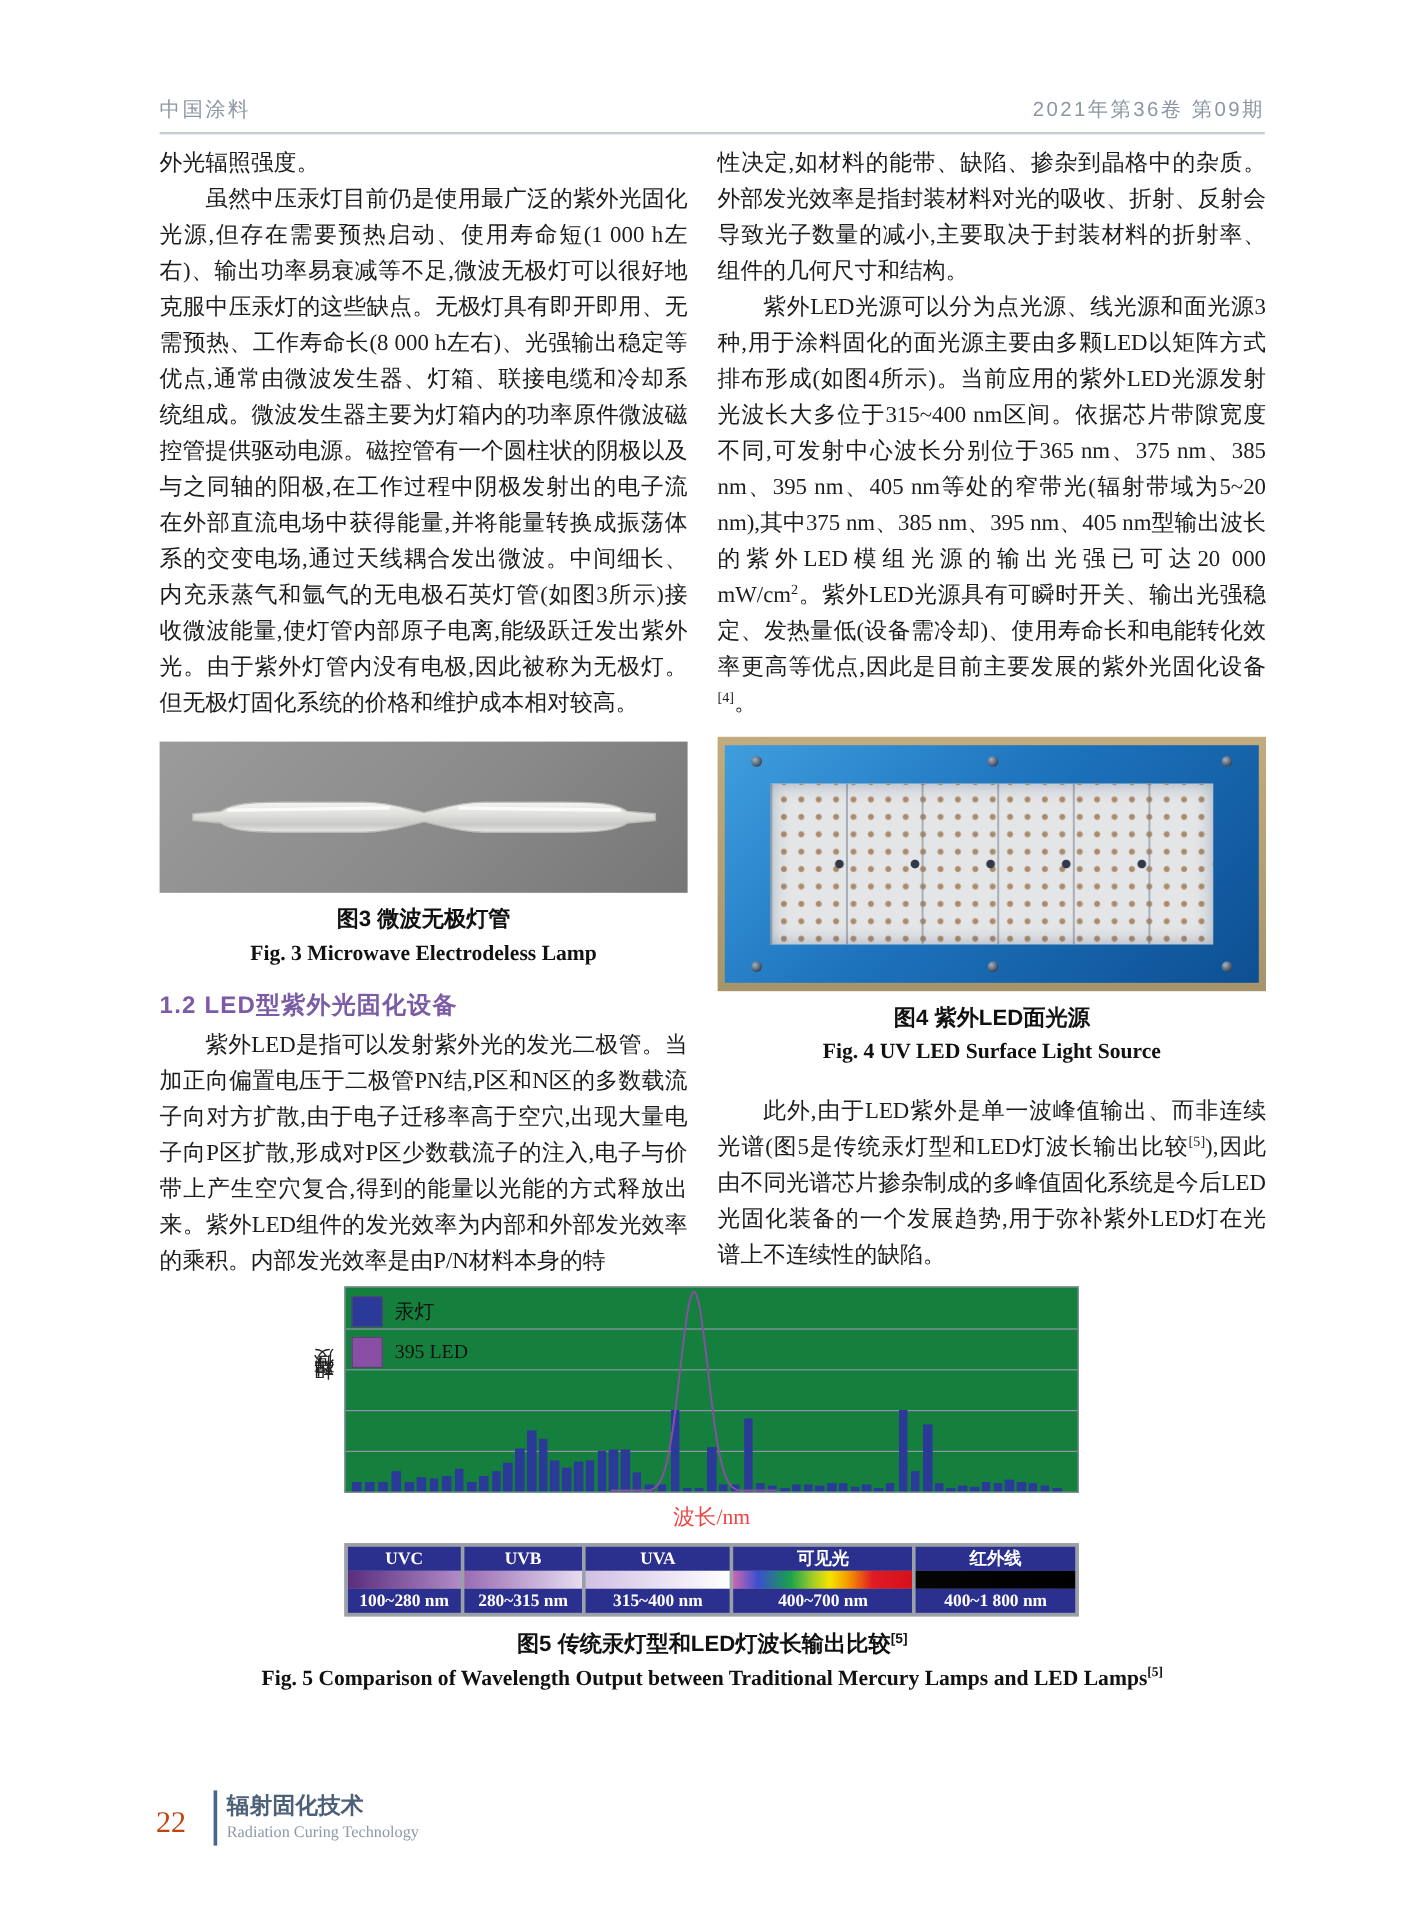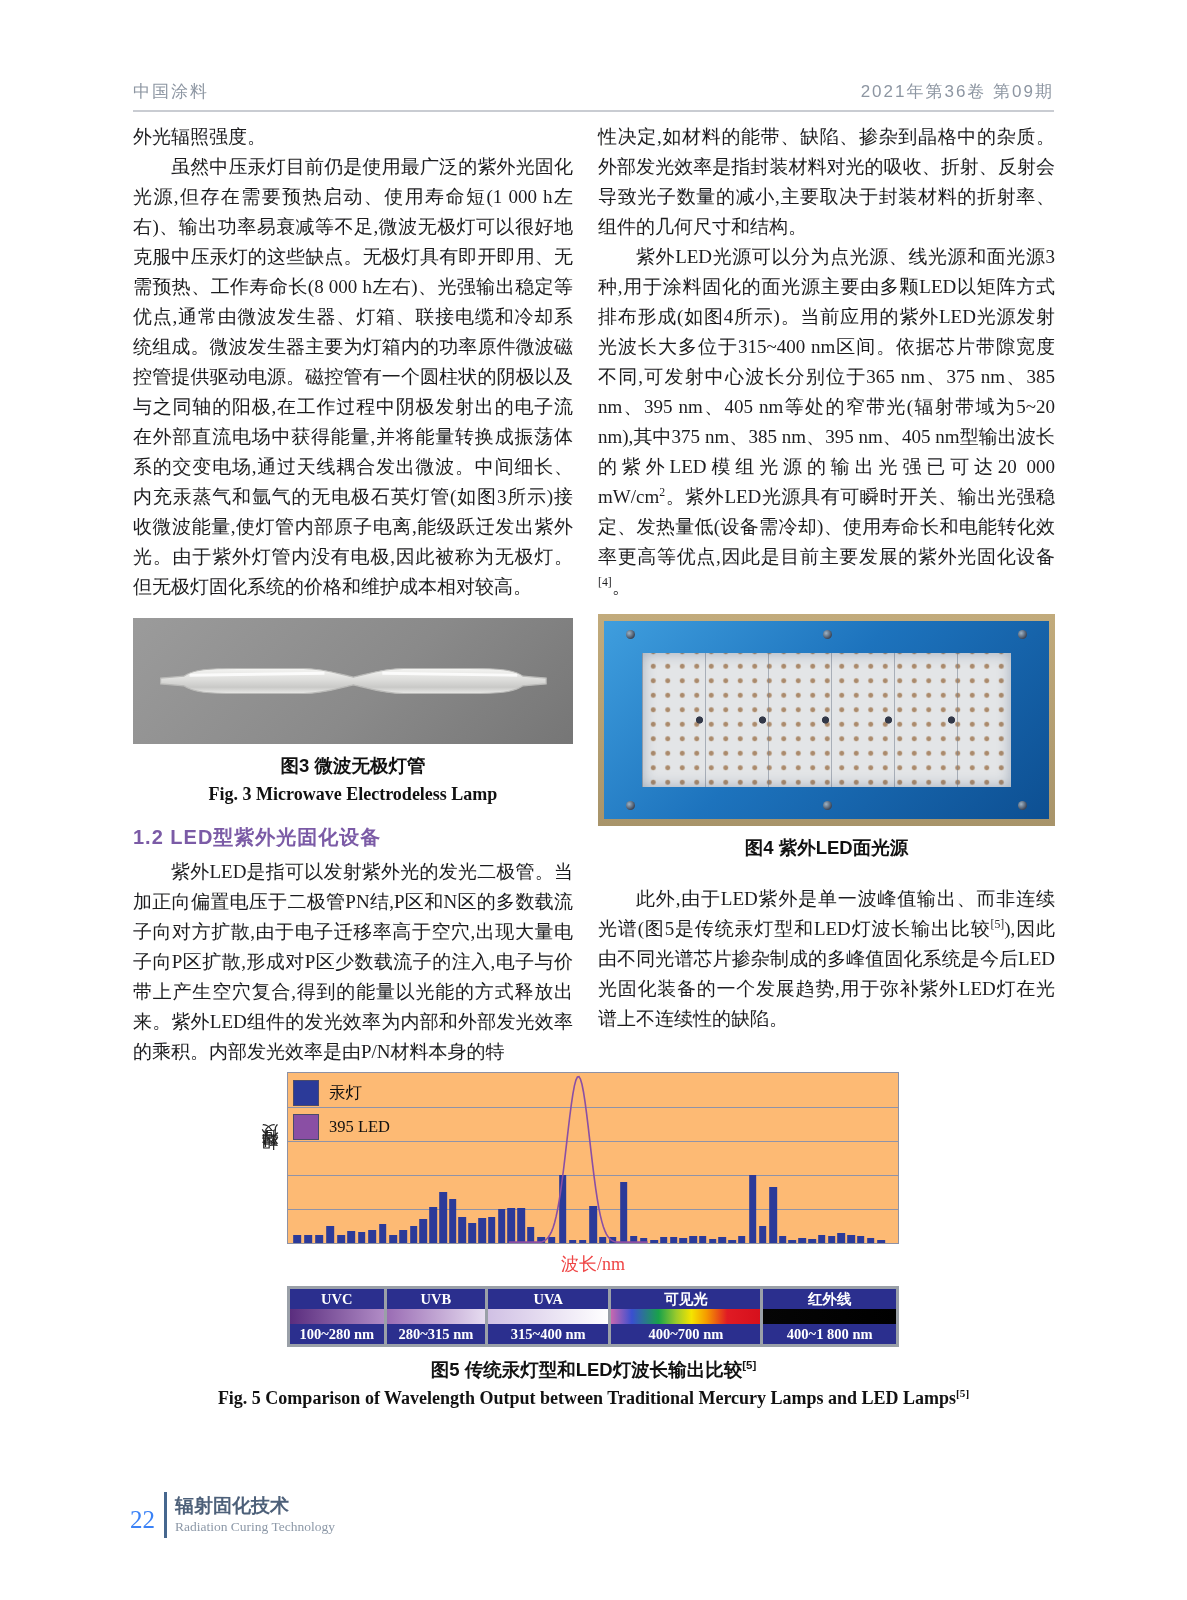--- a/index.html
+++ b/index.html
@@ -61,21 +61,21 @@
   
   .fig5 { position:absolute; left:287px; top:1072px; width:612px; }
   .ylabel {
     position:absolute; left:-30px; top:0; height:172px; width:26px;
     writing-mode:vertical-rl; transform:rotate(180deg);
     display:flex; align-items:center; justify-content:center;
     font-size:17px; letter-spacing:3px; color:#222;
   }
   .plot {
     position:relative; width:612px; height:172px;
-    background:#fdba74; border:1.5px solid #8e91a4; overflow:hidden;
+    background:#15803d; border:1.5px solid #8e91a4; overflow:hidden;
   }
   .gridline { position:absolute; left:0; right:0; height:1px; background:#9093a8; }
   .bar {
     position:absolute; bottom:0; width:1.25%; min-height:2px;
     transform:translateX(-50%);
   }
   .plot svg { position:absolute; inset:0; width:100%; height:100%; }
   .legend { position:absolute; left:5px; top:3px; }
   .legend-row { display:flex; align-items:center; height:34px; }
   .legend-swatch { width:26px; height:26px; margin-right:10px; border:1px solid #4a4a6a; }
@@ -105,21 +105,21 @@
 
   
   .sec-heading {
     margin:16px 0 6px;
     font-family:"Liberation Sans","DejaVu Sans",sans-serif;
     font-weight:bold; font-size:20px; color:#7b5ba6; letter-spacing:1px;
   }
 
   
   .footer { position:absolute; left:130px; top:1492px; display:flex; align-items:center; }
-  .page-num { font-size:25px; color:#3b82f6; margin-right:9px; margin-top:10px; }
+  .page-num { font-size:25px; color:#c2410c; margin-right:23px; margin-top:10px; }
   .footer-bar { width:3px; height:46px; background:#46678e; margin-right:8px; }
   .footer-title-zh { font-family:"Liberation Sans","DejaVu Sans",sans-serif;
     font-weight:bold; font-size:19px; color:#4d6079; line-height:24px; }
   .footer-title-en { font-size:13.5px; color:#8d99a8; line-height:18px; }
 </style>
 </head>
 <body>
 
 <div class="page">
 
@@ -165,20 +165,21 @@
         <div class="screw" style="top:9px;left:22px"></div>
         <div class="screw" style="top:9px;left:50%;margin-left:-4px"></div>
         <div class="screw" style="top:9px;right:22px"></div>
         <div class="screw" style="bottom:9px;left:22px"></div>
         <div class="screw" style="bottom:9px;left:50%;margin-left:-4px"></div>
         <div class="screw" style="bottom:9px;right:22px"></div>
       </div>
     </div>
     <div class="caption">
       <div class="zh">图4  紫外LED面光源</div>
+      <div class="en">Fig. 4  UV LED Surface Light Source</div>
     </div>
 
     <p class="indent" style="margin-top:22px"><span>此外,由于LED紫外是单一波峰值输出、而非连续光谱(图5是传统汞灯型和LED灯波长输出比较</span><sup class="ref">[5]</sup><span>),因此由不同光谱芯片掺杂制成的多峰值固化系统是今后LED光固化装备的一个发展趋势,用于弥补紫外LED灯在光谱上不连续性的缺陷。</span></p>
   </div>
 
   <div class="fig5">
     <div class="ylabel">相对强度</div>
     <div class="plot" id="plot">
         <div class="gridline" style="top: 80%;"></div>
         <div class="gridline" style="top: 60%;"></div>

